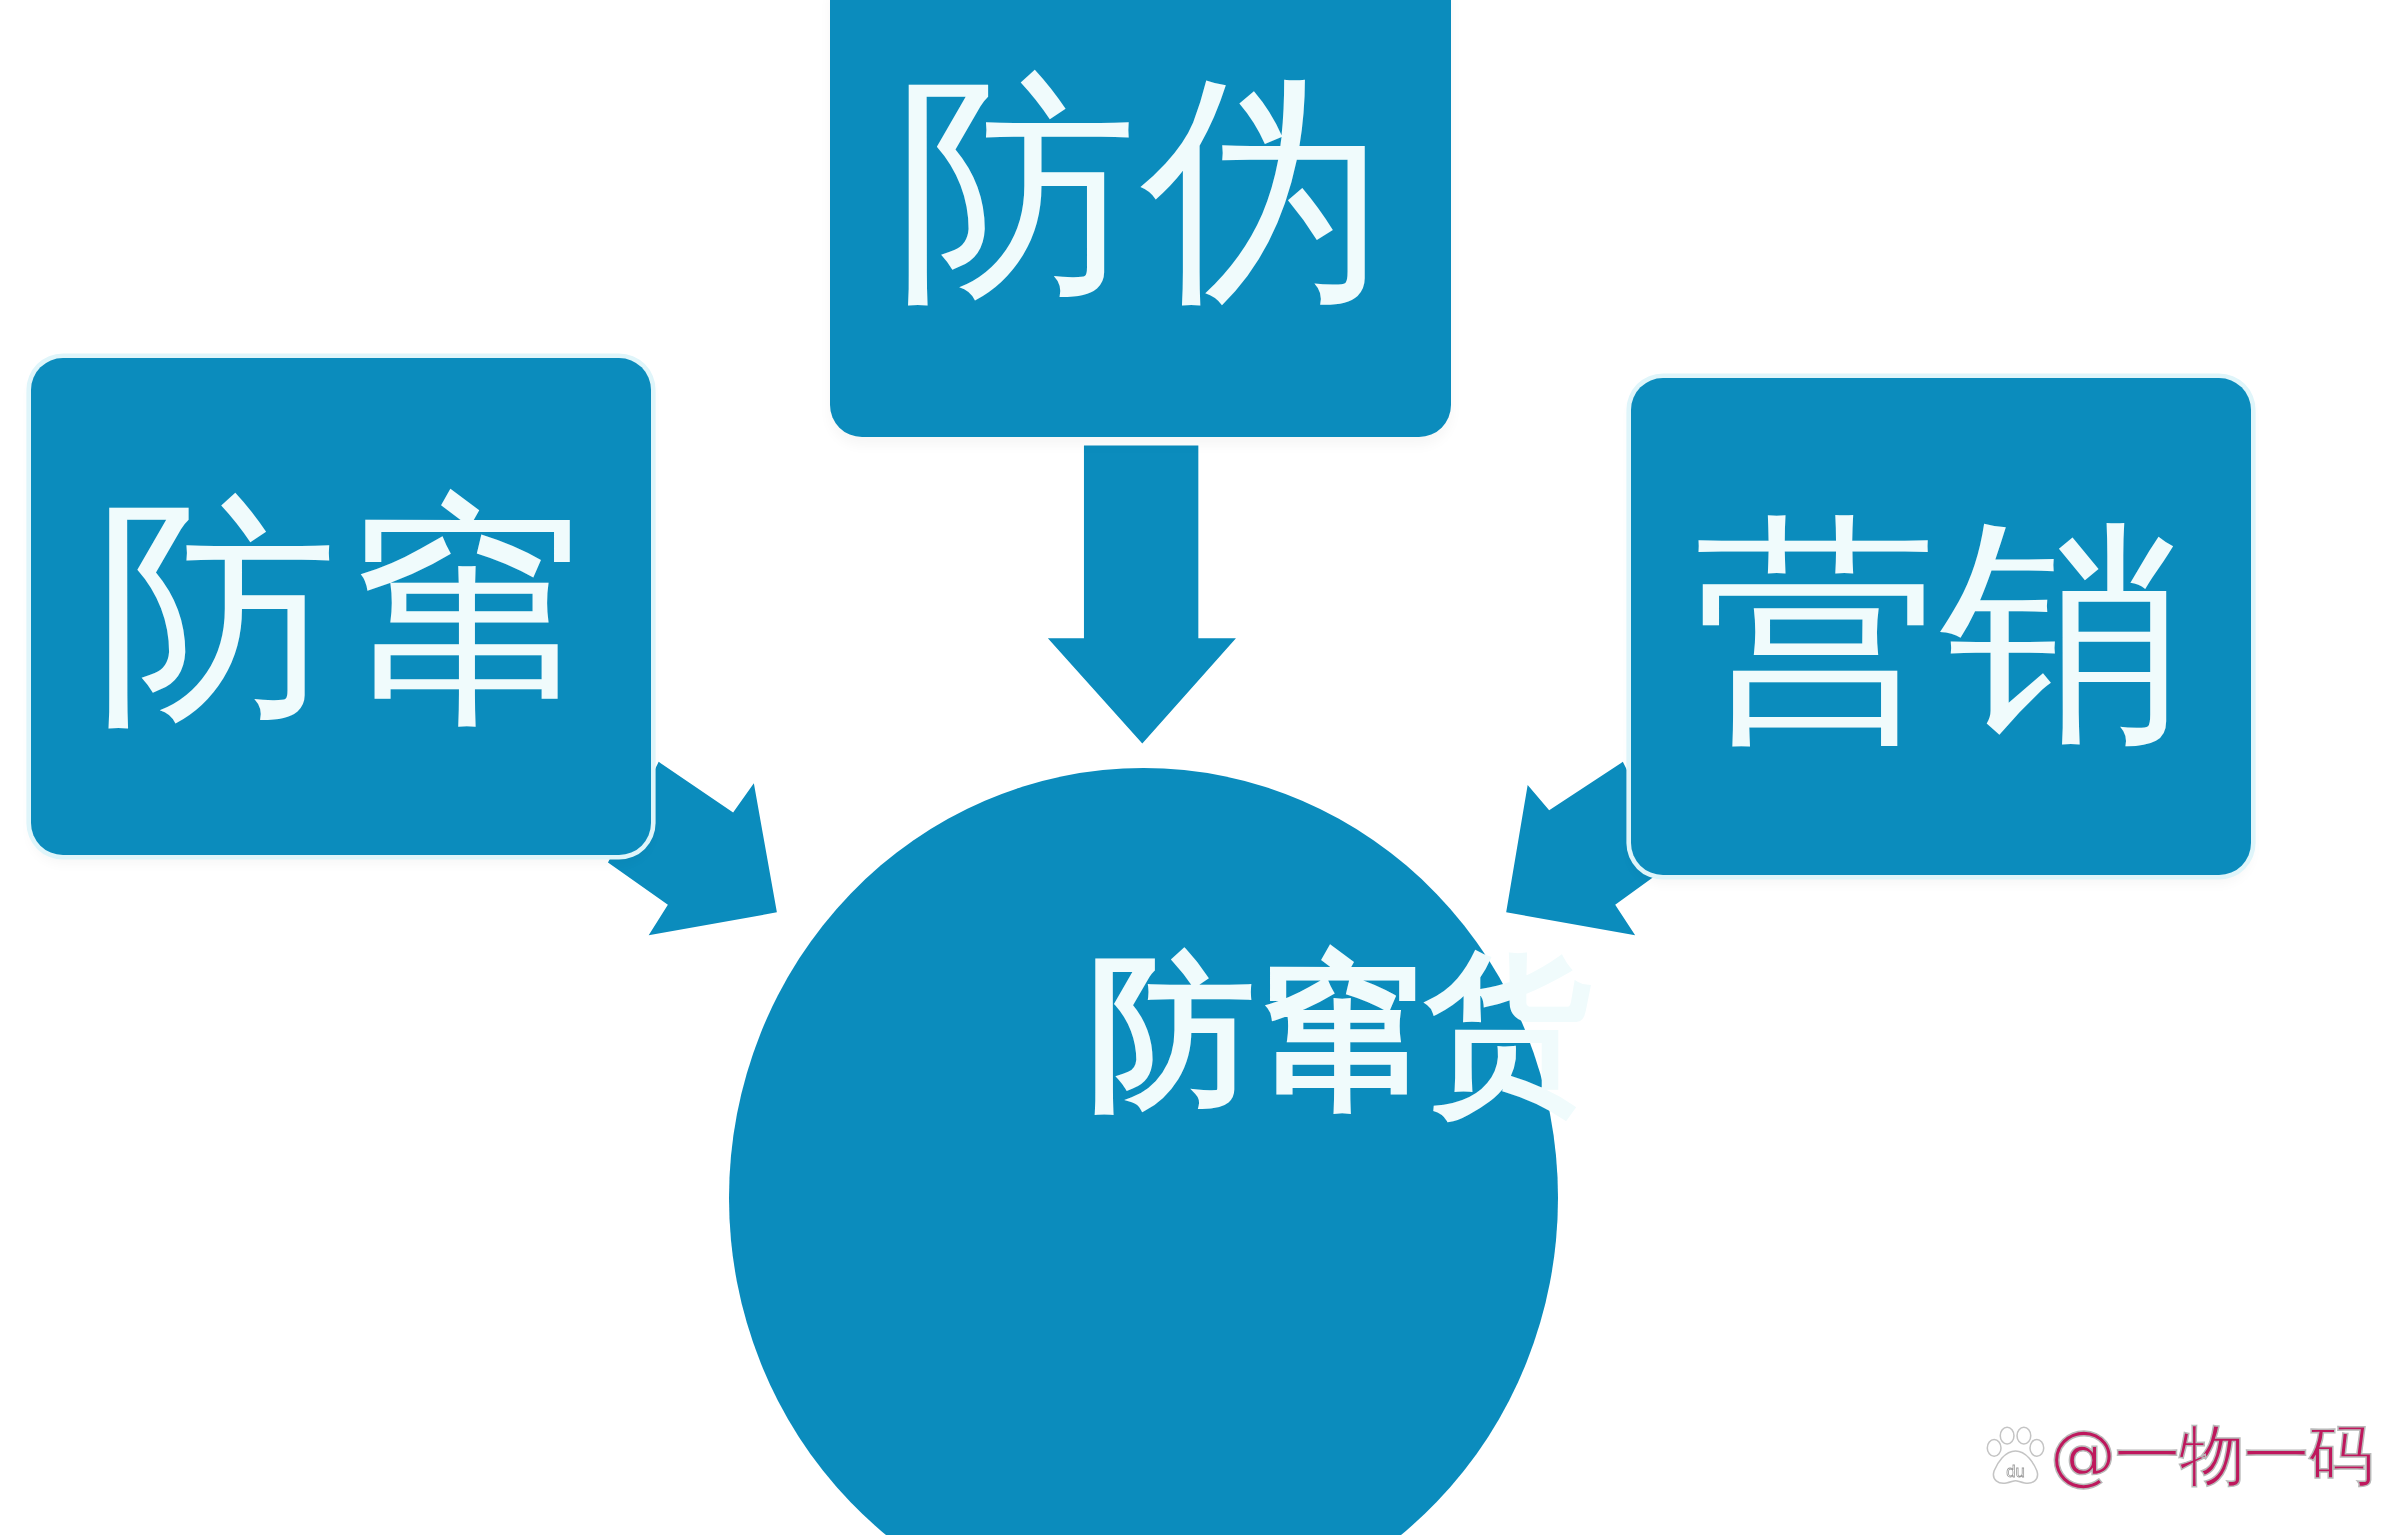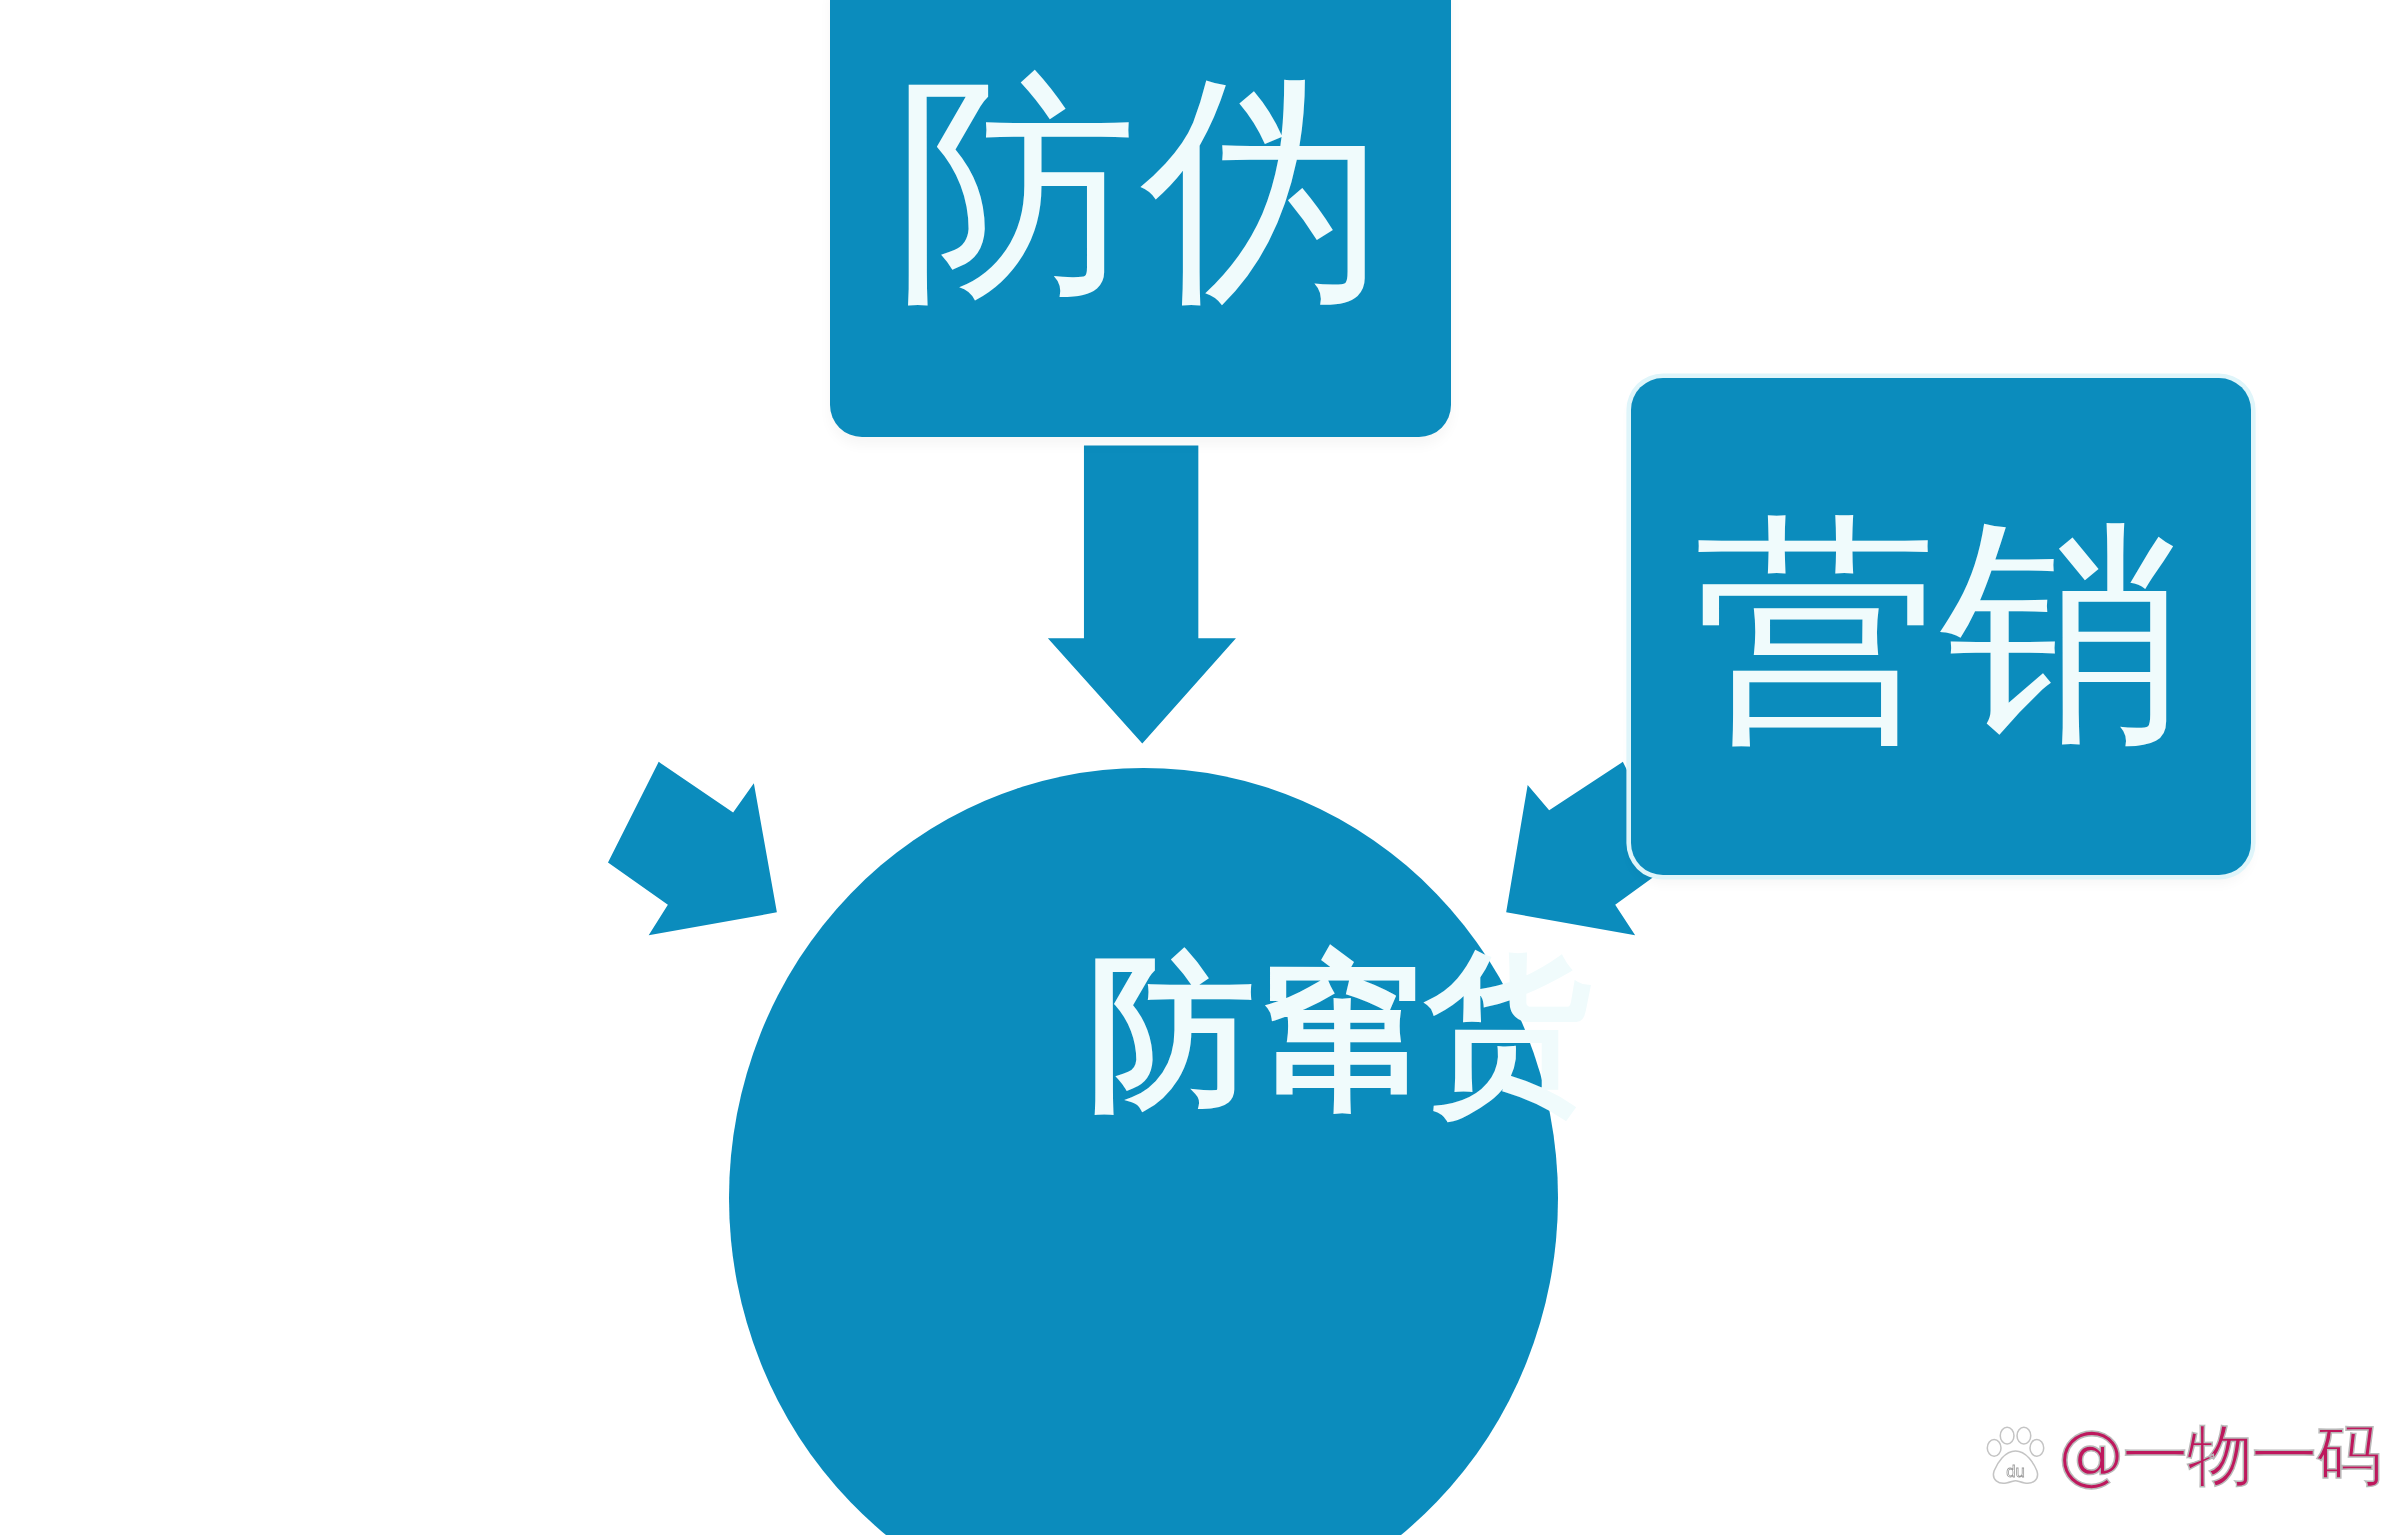--- a/index.html
+++ b/index.html
@@ -28,21 +28,21 @@
       background: #0b8cbd;
     }
     .hub-text {
       position: absolute; left: 764px; width: 829px; text-align: right;
       color: #f0fbfc; font-size: 167px; line-height: 1; white-space: nowrap; letter-spacing: 1.5px; font-weight: bold;
     }
     .hub-line-1 { top: 949px; }
     .hub-line-2 { top: 1221px; }
     .watermark {
       position: absolute; left: 1985px; top: 1420px; height: 71px;
-      display: flex; align-items: center; gap: 12px;
+      display: flex; align-items: center; gap: 4px;
     }
     .watermark-icon { width: 61px; height: 61px; position: relative; }
     .watermark-text {
       font-size: 66px; line-height: 1; white-space: nowrap;
       color: #be185d;
       -webkit-text-stroke: 1.5px #b9b9b9;
       letter-spacing: -1.5px;
     }
   </style>
 </head>
@@ -52,20 +52,23 @@
 
   <svg class="shapes" viewBox="0 0 3112 2000">
 
     <polygon points="1412,580 1561,580 1561,831 1610,831 1488,968 1365,831 1412,831" fill="#0b8cbd"></polygon>
 
     <polygon points="858,992 955,1058 982,1020 1012,1188 845,1218 870,1178 792,1123" fill="#0b8cbd"></polygon>
 
     <polygon points="2114,992 2018,1055 1990,1022 1962,1188 2130,1218 2104,1178 2180,1123" fill="#0b8cbd"></polygon>
   </svg>
 
+  <div class="node node-left with-halo">
+    <span>防窜</span>
+  </div>
 
   <div class="node node-top">
     <span>防伪</span>
   </div>
 
   <div class="node node-right with-halo">
     <span>营销</span>
   </div>
 
   <div class="hub"></div>

